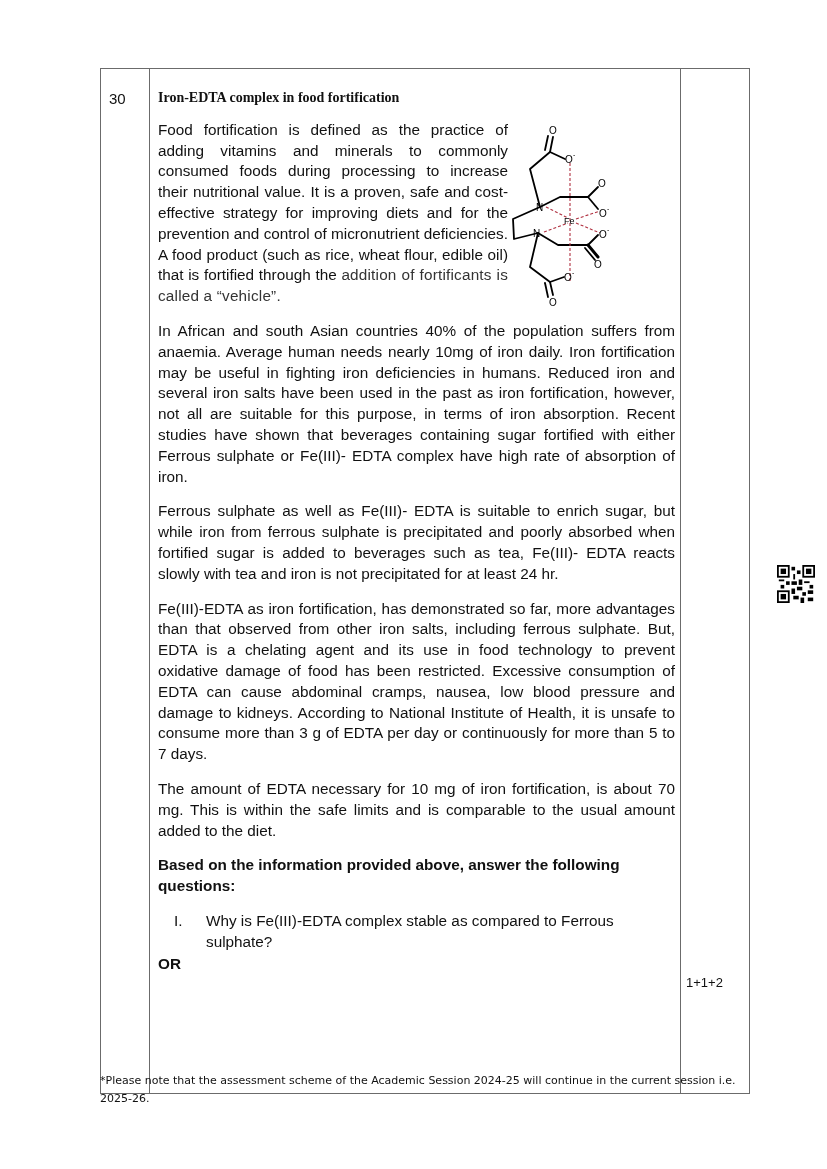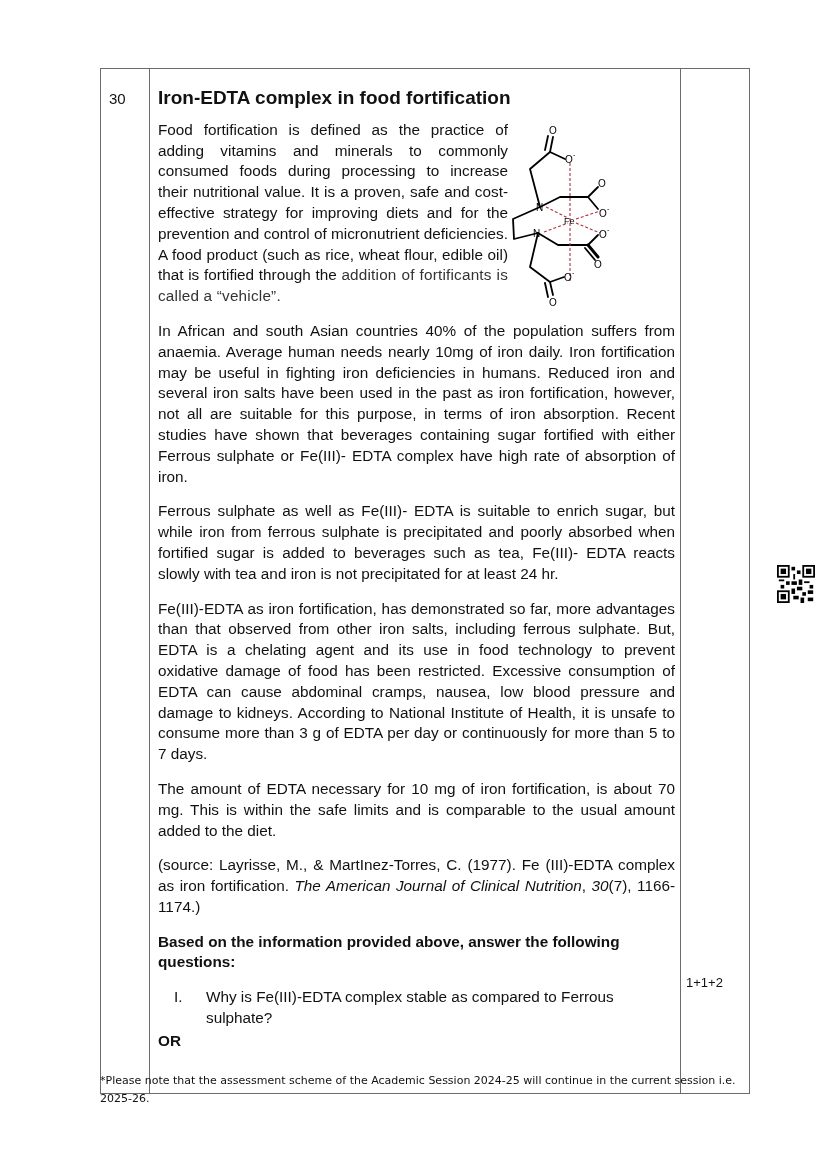--- a/index.html
+++ b/index.html
@@ -3,21 +3,21 @@
 <meta charset="utf-8">
 <style>
   html, body { margin: 0; padding: 0; background: #ffffff; }
   body { width: 827px; height: 1169px; position: relative; overflow: hidden;
          font-family: "Liberation Sans", sans-serif; color: #111; }
   .table { position: absolute; left: 100px; top: 68px; width: 650px; height: 1026px;
            border: 1.5px solid #6b6b6b; box-sizing: border-box; }
   .vline { position: absolute; top: 0; bottom: 0; width: 0; border-left: 1.5px solid #6b6b6b; }
   .qnum { position: absolute; left: 8px; top: 21px; font-size: 15px; }
   .content { position: absolute; left: 57px; top: 19px; width: 517px; font-size: 15.3px; line-height: 20.8px; }
-  .title { font-weight: bold; font-size: 19px; margin: 0 0 11px 0; }
+  .title { font-weight: bold; font-size: 14px; margin: 0 0 11px 0; font-family: Liberation Serif, serif; }
   p { margin: 0 0 14px 0; text-align: justify; }
   .intro { width: 350px; }
   .light { color: #333; letter-spacing: 0.2px; }
   .fig { position: absolute; left: 397px; top: 38px; width: 120px; height: 200px; }
   .marks { position: absolute; left: 585px; top: 906px; font-size: 13px; }
   .prompt { font-weight: bold; margin-bottom: 14px; }
   .q { display: flex; margin-left: 16px; }
   .q .num { width: 32px; flex: none; }
   .q .txt { width: 450px; }
   .or { text-align: left; font-weight: bold; margin-top: 2px; width: 565px; }
@@ -34,21 +34,20 @@
 
   <div class="qnum">30</div>
 
   <div class="content">
     <div class="title">Iron-EDTA complex in food fortification</div>
     <p class="intro"><span>Food fortification is defined as the practice of adding vitamins and minerals to commonly consumed foods during processing to increase their nutritional value. It is a proven, safe and cost-effective strategy for improving diets and for the prevention and control of micronutrient deficiencies. A food product (such as rice, wheat flour, edible oil) that is fortified through the</span> <span class="light">addition of fortificants is called a “vehicle”.</span></p>
     <p>In African and south Asian countries 40% of the population suffers from anaemia. Average human needs nearly 10mg of iron daily. Iron fortification may be useful in fighting iron deficiencies in humans. Reduced iron and several iron salts have been used in the past as iron fortification, however, not all are suitable for this purpose, in terms of iron absorption. Recent studies have shown that beverages containing sugar fortified with either Ferrous sulphate or Fe(III)- EDTA complex have high rate of absorption of iron.</p>
     <p>Ferrous sulphate as well as Fe(III)- EDTA is suitable to enrich sugar, but while iron from ferrous sulphate is precipitated and poorly absorbed when fortified sugar is added to beverages such as tea, Fe(III)- EDTA reacts slowly with tea and iron is not precipitated for at least 24 hr.</p>
     <p>Fe(III)-EDTA as iron fortification, has demonstrated so far, more advantages than that observed from other iron salts, including ferrous sulphate. But, EDTA is a chelating agent and its use in food technology to prevent oxidative damage of food has been restricted. Excessive consumption of EDTA can cause abdominal cramps, nausea, low blood pressure and damage to kidneys. According to National Institute of Health, it is unsafe to consume more than 3 g of EDTA per day or continuously for more than 5 to 7 days.</p>
     <p>The amount of EDTA necessary for 10 mg of iron fortification, is about 70 mg. This is within the safe limits and is comparable to the usual amount added to the diet.</p>
-    <p><span>(source: Layrisse, M., &amp; MartInez-Torres, C. (1977). Fe (III)-EDTA complex as iron fortification. </span><i>The American Journal of Clinical Nutrition</i><span>, </span><i>30</i><span>(7), 1166-1174.)</span></p>
     <div class="prompt">Based on the information provided above, answer the following questions:</div>
     <div class="q">
       <span class="num">I.</span>
       <span class="txt">Why is Fe(III)-EDTA complex stable as compared to Ferrous sulphate?</span>
     </div>
     <div class="or">OR</div>
   </div>
 
   <svg class="fig" viewBox="0 0 120 200">
     <g fill="none" stroke="#000" stroke-width="1.8" stroke-linecap="round" stroke-linejoin="round">

